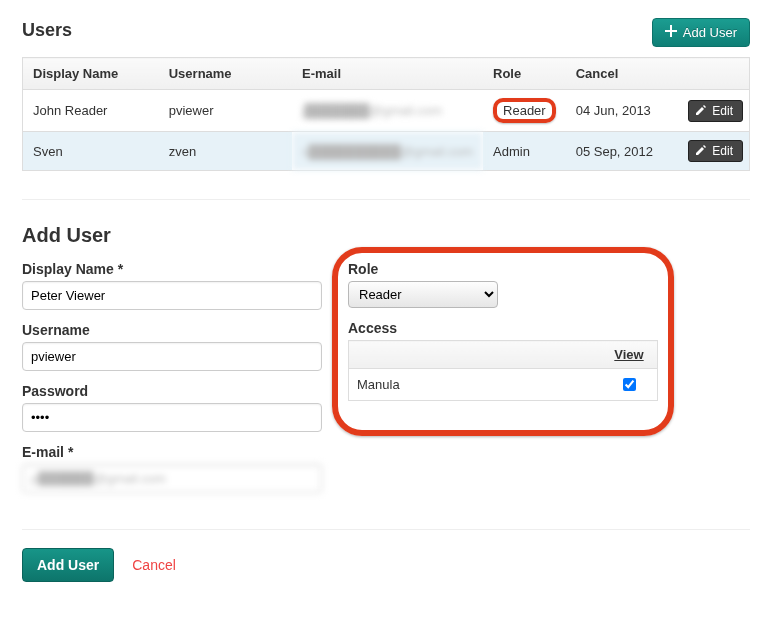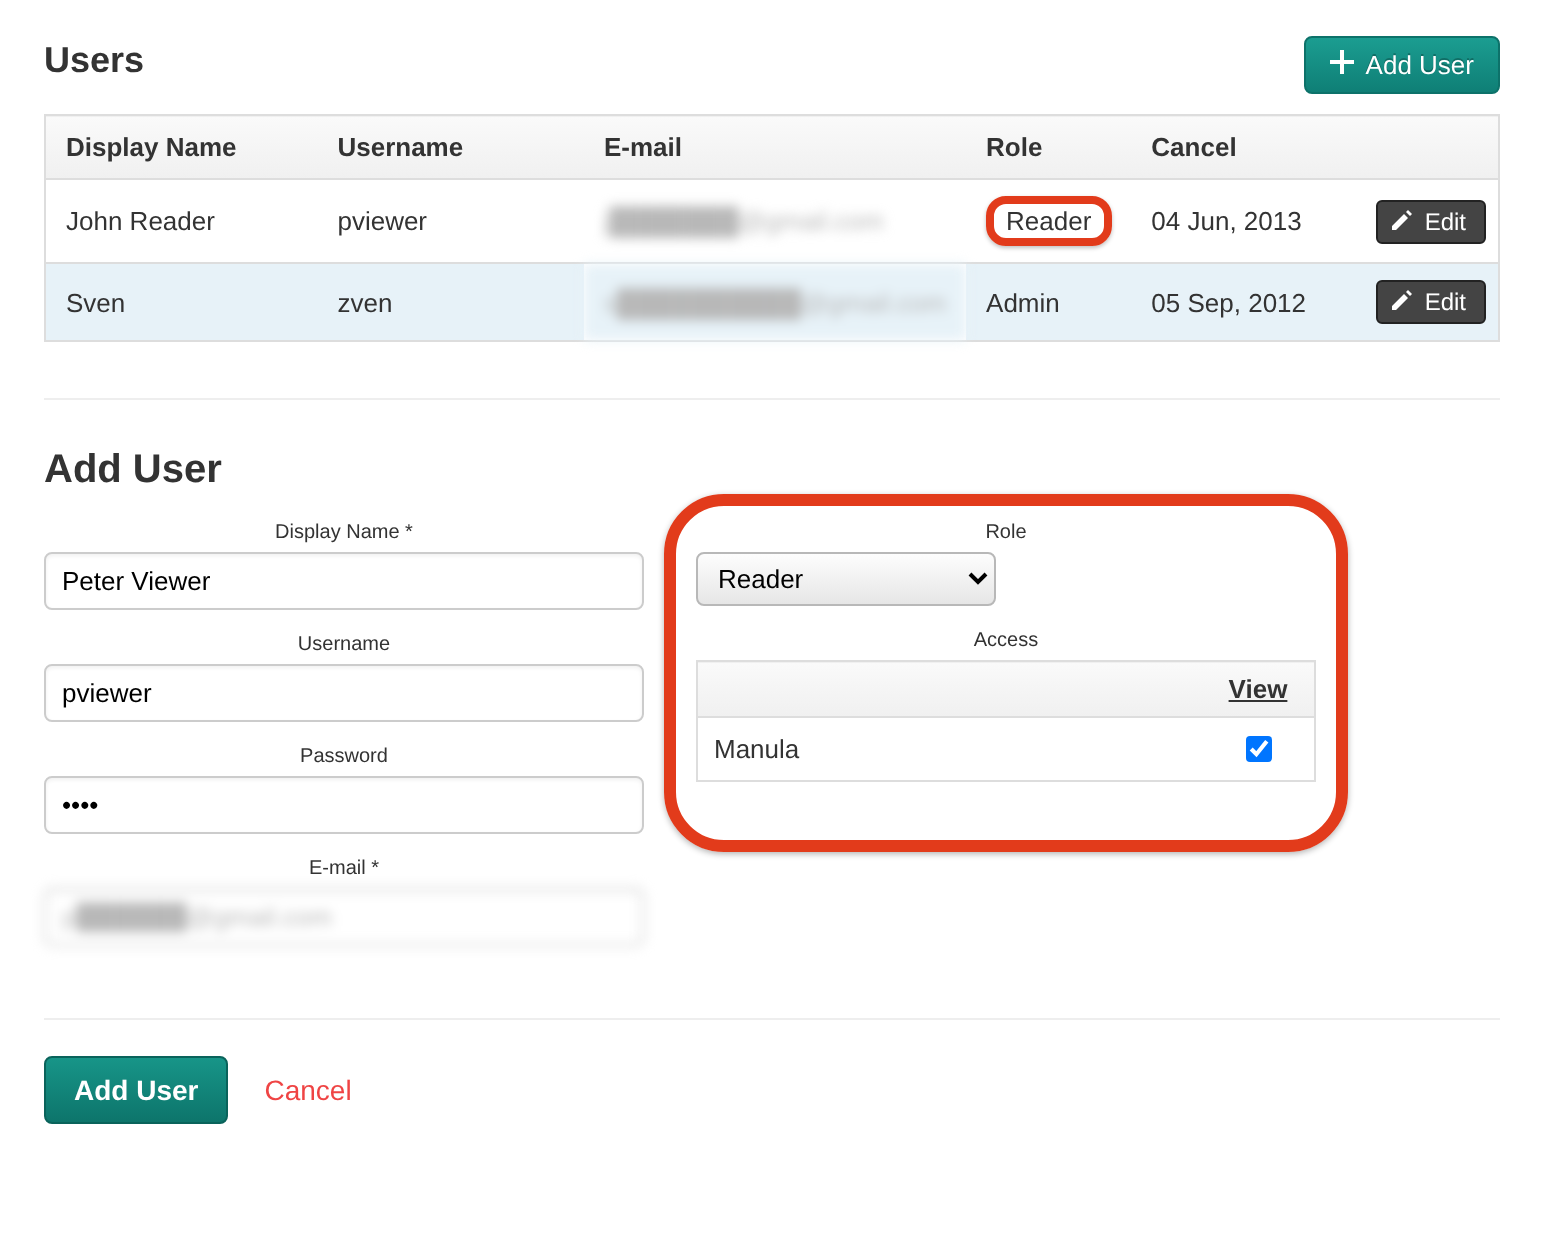--- a/index.html
+++ b/index.html
@@ -135,24 +135,23 @@
     gap: 26px;
     align-items: flex-start;
     margin-bottom: 24px;
   }
   .col-left  { width: 300px; }
   .col-right { width: 310px; position: relative; }
 
   .form-group { margin-bottom: 12px; }
   .form-group label {
     display: block;
-    font-weight: normal;
-    font-size: 10px;
+    font-weight: bold;
+    font-size: 14px;
     margin-bottom: 4px;
-    text-align: center;
   }
   .form-group input[type="text"],
   .form-group input[type="password"] {
     width: 100%;
     box-sizing: border-box;
     padding: 6px 8px;
     border: 1px solid #ccc;
     border-radius: 4px;
     font-size: 13px;
     background: #fff;

